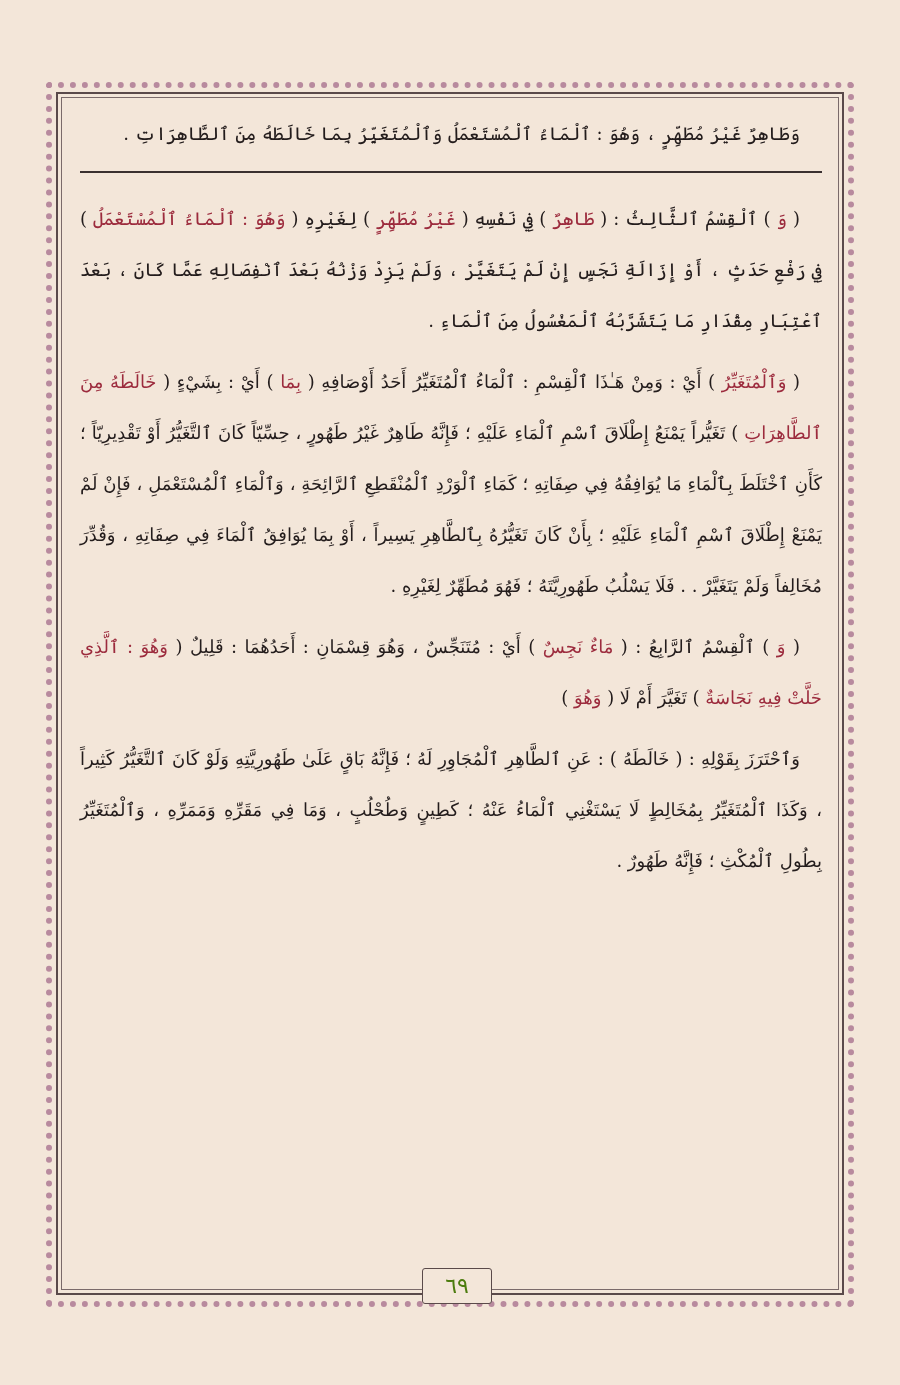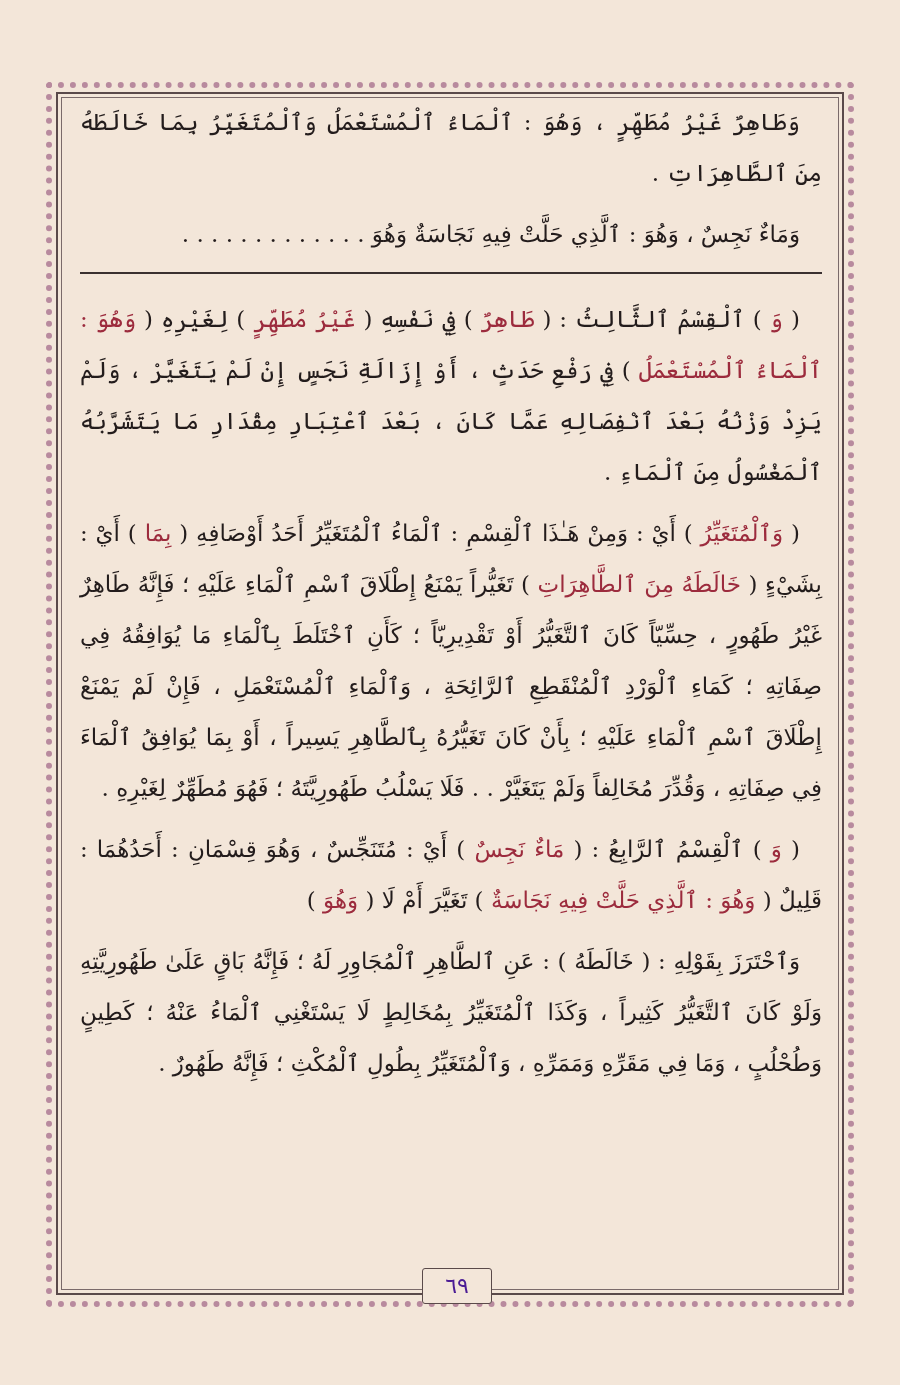--- a/index.html
+++ b/index.html
@@ -15,48 +15,47 @@
     border:6px dotted #b88a9e;
     border-radius:4px;
   }
   .frame-inner {
     position:absolute; left:56px; top:92px; width:788px; height:1203px;
     box-sizing:border-box;
     border:2px solid #5a4a4a;
     box-shadow: inset 0 0 0 3px #f3e6d9, inset 0 0 0 4px #7a6a6a;
   }
   .content {
-    position:absolute; left:80px; top:97px; width:742px;
+    position:absolute; left:80px; top:108px; width:742px;
     direction:rtl; text-align:justify;
     color:#231c1c;
-    font-size:23px;
+    font-size:18px;
   }
   .para { margin:0 0 10px 0; line-height:51px; text-indent:22px; }
   .red { color:#9c2b3d; }
   .rule {
     height:0; border-top:2px solid #3a3030; margin:12px 0 20px 0;
   }
   .page-num {
     position:absolute; left:422px; top:1268px; width:68px; height:34px;
     background:#f3e6d9; border:1.5px solid #5a4a4a; border-radius:3px;
-    text-align:center; line-height:34px; font-size:22px; color:#4c1d95;
+    text-align:center; line-height:34px; font-size:22px; color:#4d7c0f;
     font-family:"DejaVu Sans", sans-serif;
   }
 </style>
 </head>
 <body>
 
 <div class="frame-outer"></div>
 <div class="frame-inner"></div>
 
 <div class="content">
 
   <div>
     <p class="para">وَطَاهِرٌ غَيْرُ مُطَهِّرٍ ، وَهُوَ : ٱلْمَاءُ ٱلْمُسْتَعْمَلُ وَٱلْمُتَغَيِّرُ بِمَا خَالَطَهُ مِنَ ٱلطَّاهِرَاتِ .</p>
-    <p class="para">وَمَاءٌ نَجِسٌ ، وَهُوَ : ٱلَّذِي حَلَّتْ فِيهِ نَجَاسَةٌ وَهُوَ . . . . . . . . . . . . .</p>
   </div>
 
   <div class="rule"></div>
 
   <div>
     <p class="para"><span>( </span><span class="red">وَ</span><span> ) ٱلْقِسْمُ ٱلثَّالِثُ : ( </span><span class="red">طَاهِرٌ</span><span> ) فِي نَفْسِهِ ( </span><span class="red">غَيْرُ مُطَهِّرٍ</span><span> ) لِغَيْرِهِ ( </span><span class="red">وَهُوَ : ٱلْمَاءُ ٱلْمُسْتَعْمَلُ</span><span> ) فِي رَفْعِ حَدَثٍ ، أَوْ إِزَالَةِ نَجَسٍ إِنْ لَمْ يَتَغَيَّرْ ، وَلَمْ يَزِدْ وَزْنُهُ بَعْدَ ٱنْفِصَالِهِ عَمَّا كَانَ ، بَعْدَ ٱعْتِبَارِ مِقْدَارِ مَا يَتَشَرَّبُهُ ٱلْمَغْسُولُ مِنَ ٱلْمَاءِ .</span></p>
 
     <p class="para"><span>( </span><span class="red">وَٱلْمُتَغَيِّرُ</span><span> ) أَيْ : وَمِنْ هَـٰذَا ٱلْقِسْمِ : ٱلْمَاءُ ٱلْمُتَغَيِّرُ أَحَدُ أَوْصَافِهِ ( </span><span class="red">بِمَا</span><span> ) أَيْ : بِشَيْءٍ ( </span><span class="red">خَالَطَهُ مِنَ ٱلطَّاهِرَاتِ</span><span> ) تَغَيُّراً يَمْنَعُ إِطْلَاقَ ٱسْمِ ٱلْمَاءِ عَلَيْهِ ؛ فَإِنَّهُ طَاهِرٌ غَيْرُ طَهُورٍ ، حِسِّيّاً كَانَ ٱلتَّغَيُّرُ أَوْ تَقْدِيرِيّاً ؛ كَأَنِ ٱخْتَلَطَ بِٱلْمَاءِ مَا يُوَافِقُهُ فِي صِفَاتِهِ ؛ كَمَاءِ ٱلْوَرْدِ ٱلْمُنْقَطِعِ ٱلرَّائِحَةِ ، وَٱلْمَاءِ ٱلْمُسْتَعْمَلِ ، فَإِنْ لَمْ يَمْنَعْ إِطْلَاقَ ٱسْمِ ٱلْمَاءِ عَلَيْهِ ؛ بِأَنْ كَانَ تَغَيُّرُهُ بِٱلطَّاهِرِ يَسِيراً ، أَوْ بِمَا يُوَافِقُ ٱلْمَاءَ فِي صِفَاتِهِ ، وَقُدِّرَ مُخَالِفاً وَلَمْ يَتَغَيَّرْ . . فَلَا يَسْلُبُ طَهُورِيَّتَهُ ؛ فَهُوَ مُطَهِّرٌ لِغَيْرِهِ .</span></p>
 
     <p class="para"><span>( </span><span class="red">وَ</span><span> ) ٱلْقِسْمُ ٱلرَّابِعُ : ( </span><span class="red">مَاءٌ نَجِسٌ</span><span> ) أَيْ : مُتَنَجِّسٌ ، وَهُوَ قِسْمَانِ : أَحَدُهُمَا : قَلِيلٌ ( </span><span class="red">وَهُوَ : ٱلَّذِي حَلَّتْ فِيهِ نَجَاسَةٌ</span><span> ) تَغَيَّرَ أَمْ لَا ( </span><span class="red">وَهُوَ</span><span> )</span></p>

